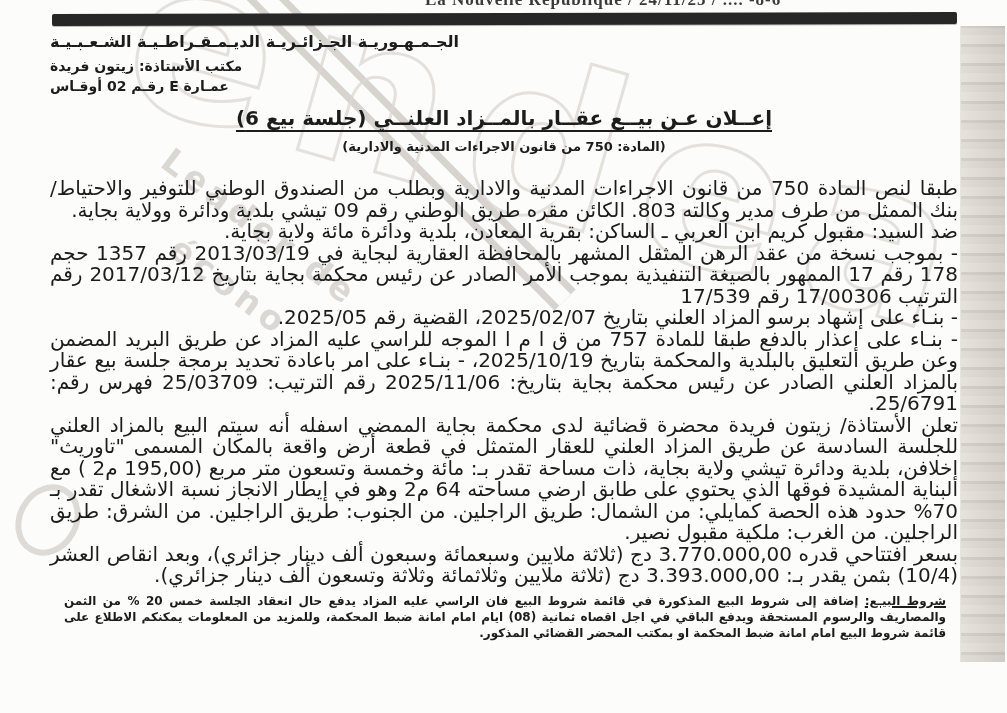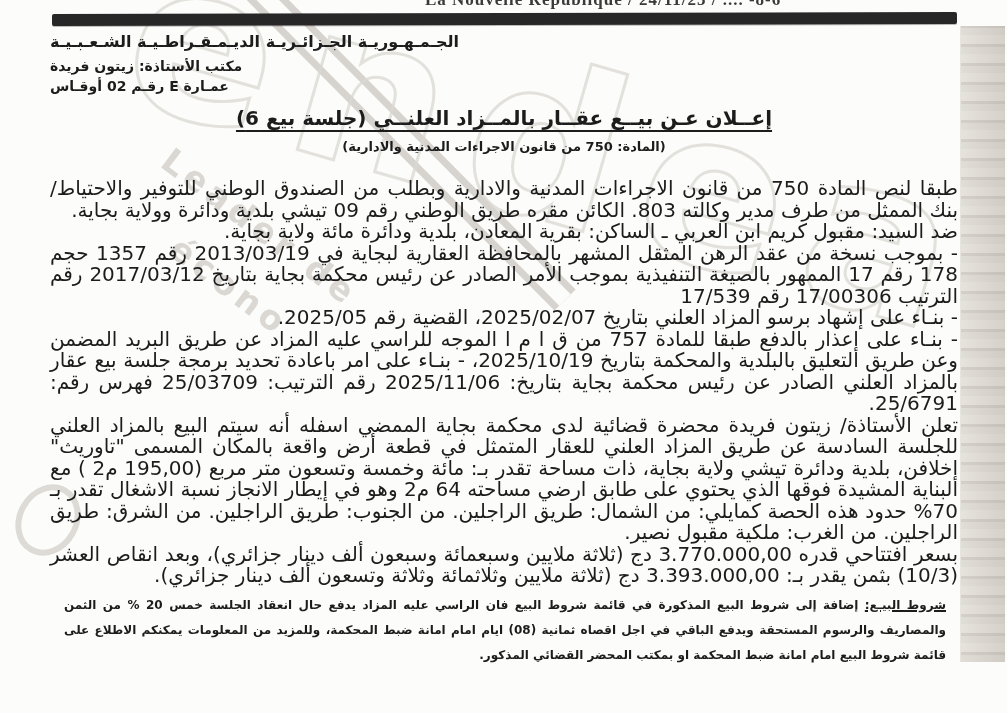--- a/index.html
+++ b/index.html
@@ -74,21 +74,21 @@
   .doc-subtitle{
     text-align:center;font-weight:bold;font-size:13px;margin-top:9px;
   }
   .body-text{
     margin-top:24px;font-weight:normal;font-size:20px;line-height:21.5px;
     text-align:justify;
   }
   .body-text p{margin:0;padding:0;}
   .conditions{
     margin-top:6px;padding:0 12px 0 14px;
-    font-weight:bold;font-size:12px;line-height:25px;text-align:justify;
+    font-weight:bold;font-size:12px;line-height:16px;text-align:justify;
   }
   .conditions .cond-label{
     text-decoration:underline;text-decoration-thickness:1.5px;
   }
 </style>
 </head>
 <body>
 
 <div class="page">
 
@@ -124,21 +124,21 @@
 
     <div class="doc-subtitle">(المادة: 750 من قانون الاجراءات المدنية والادارية)</div>
 
     <div class="body-text">
       <p>طبقا لنص المادة 750 من قانون الاجراءات المدنية والادارية وبطلب من الصندوق الوطني للتوفير والاحتياط/ بنك الممثل من طرف مدير وكالته 803. الكائن مقره طريق الوطني رقم 09 تيشي بلدية ودائرة وولاية بجاية.</p>
       <p>ضد السيد: مقبول كريم ابن العربي ـ الساكن: بقرية المعادن، بلدية ودائرة مائة ولاية بجاية.</p>
       <p>- بموجب نسخة من عقد الرهن المثقل المشهر بالمحافظة العقارية لبجاية في 2013/03/19 رقم 1357 حجم 178 رقم 17 الممهور بالصيغة التنفيذية بموجب الأمر الصادر عن رئيس محكمة بجاية بتاريخ 2017/03/12 رقم الترتيب 17/00306 رقم 17/539</p>
       <p>- بنـاء على إشهاد برسو المزاد العلني بتاريخ 2025/02/07، القضية رقم 2025/05.</p>
       <p>- بنـاء على إعذار بالدفع طبقا للمادة 757 من ق ا م ا الموجه للراسي عليه المزاد عن طريق البريد المضمن وعن طريق التعليق بالبلدية والمحكمة بتاريخ 2025/10/19، - بنـاء على امر باعادة تحديد برمجة جلسة بيع عقار بالمزاد العلني الصادر عن رئيس محكمة بجاية بتاريخ: 2025/11/06 رقم الترتيب: 25/03709 فهرس رقم: 25/6791.</p>
       <p>تعلن الأستاذة/ زيتون فريدة محضرة قضائية لدى محكمة بجاية الممضي اسفله أنه سيتم البيع بالمزاد العلني للجلسة السادسة عن طريق المزاد العلني للعقار المتمثل في قطعة أرض واقعة بالمكان المسمى "تاوريث" إخلافن، بلدية ودائرة تيشي ولاية بجاية، ذات مساحة تقدر بـ: مائة وخمسة وتسعون متر مربع (195,00 م2 ) مع البناية المشيدة فوقها الذي يحتوي على طابق ارضي مساحته 64 م2 وهو في إيطار الانجاز نسبة الاشغال تقدر بـ 70% حدود هذه الحصة كمايلي: من الشمال: طريق الراجلين. من الجنوب: طريق الراجلين. من الشرق: طريق الراجلين. من الغرب: ملكية مقبول نصير.</p>
-      <p>بسعر افتتاحي قدره 3.770.000,00 دج (ثلاثة ملايين وسبعمائة وسبعون ألف دينار جزائري)، وبعد انقاص العشر (10/3) بثمن يقدر بـ: 3.393.000,00 دج (ثلاثة ملايين وثلاثمائة وثلاثة وتسعون ألف دينار جزائري).</p>
+      <p>بسعر افتتاحي قدره 3.770.000,00 دج (ثلاثة ملايين وسبعمائة وسبعون ألف دينار جزائري)، وبعد انقاص العشر (10/4) بثمن يقدر بـ: 3.393.000,00 دج (ثلاثة ملايين وثلاثمائة وثلاثة وتسعون ألف دينار جزائري).</p>
     </div>
 
     <div class="conditions">
       <span class="cond-label">شروط البيـع:</span><span> إضافة إلى شروط البيع المذكورة في قائمة شروط البيع فان الراسي عليه المزاد يدفع حال انعقاد الجلسة خمس 20 % من الثمن والمصاريف والرسوم المستحقة ويدفع الباقي في اجل اقصاه ثمانية (08) ايام امام امانة ضبط المحكمة، وللمزيد من المعلومات يمكنكم الاطلاع على قائمة شروط البيع امام امانة ضبط المحكمة او بمكتب المحضر القضائي المذكور.</span>
     </div>
 
   </div>
 </div>
 
 </body></html>

